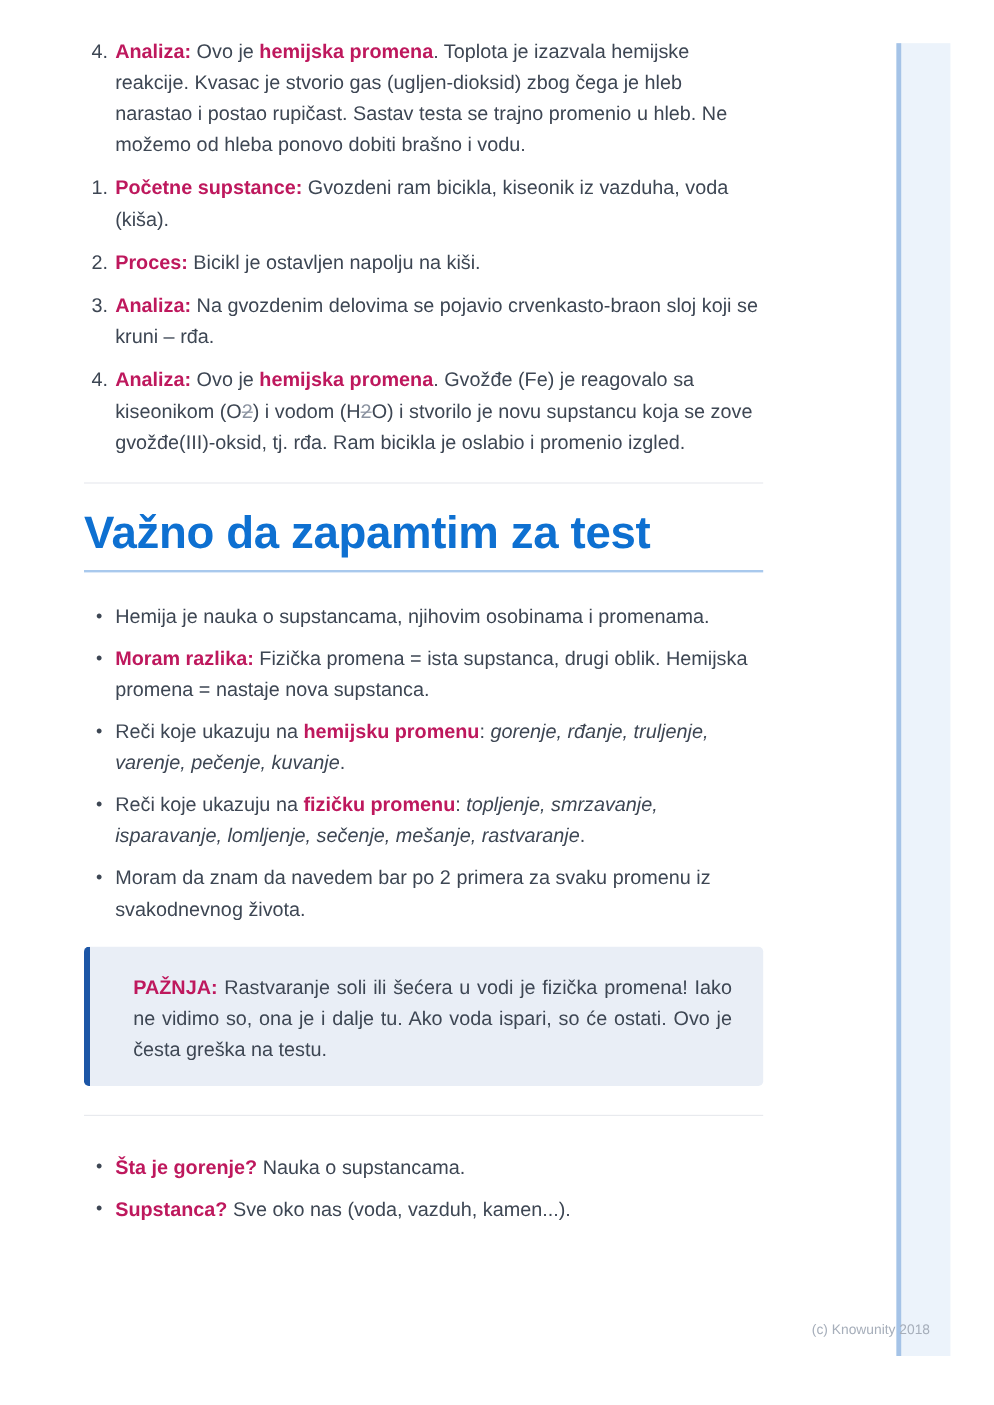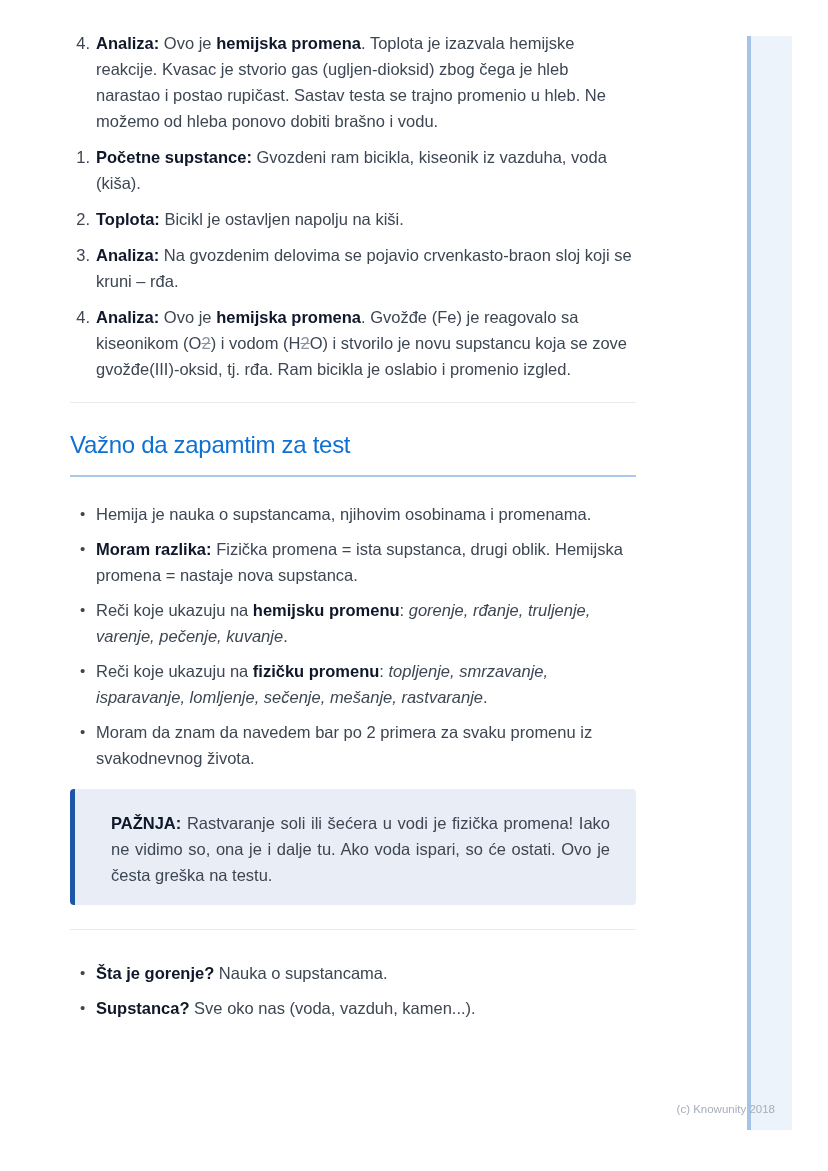--- a/index.html
+++ b/index.html
@@ -11,41 +11,41 @@
     color:#3d4653;
     overflow:hidden;
   }
   .content {
     position:absolute;
     left:70px; top:30px;
     width:566px;
     font-size:16.5px;
     line-height:26px;
   }
-  .b { font-weight:700; color:#0f172a; }
+  .b { font-weight:700; color:#be185d; }
   .i { font-style:italic; }
   .st { text-decoration:line-through; color:#8a92a0; }
 
   .li { display:flex; margin-bottom:10px; }
   .li:last-child { margin-bottom:0; }
   .li .num { flex:none; width:20px; text-align:right; margin-right:6px; }
   .li .marker { flex:none; width:26px; padding-left:10px; font-size:15px; }
   .li .body { flex:1 1 auto; }
 
   .h3 {
     font-size:16.5px; line-height:26px; font-weight:700; color:#262e3a;
     margin:16px 0 20px;
   }
   .divider {
     border:none; border-top:1px solid #e8eaee;
     margin:20px 0 24px;
   }
   .divider.second { margin:24px 0 30px; }
   .h1 {
-    font-size:24px; line-height:36px; font-weight:400;
+    font-size:38px; line-height:36px; font-weight:700;
     color:#0e70d1; letter-spacing:-0.3px;
     padding-bottom:12px;
     border-bottom:2px solid #a9c9ed;
     margin-bottom:24px;
   }
   .bullet-list .li { margin-bottom:9px; }
   .callout {
     margin-top:18px;
     background:#e9eef6;
     border-left:5px solid #1d56a6;
@@ -79,21 +79,21 @@
   </div>
 
 
   <div>
     <div class="li">
       <span class="num">1.</span>
       <span class="body"><span class="b">Početne supstance:</span><span> Gvozdeni ram bicikla, kiseonik iz vazduha, voda (kiša).</span></span>
     </div>
     <div class="li">
       <span class="num">2.</span>
-      <span class="body"><span class="b">Toplota:</span><span> Bicikl je ostavljen napolju na kiši.</span></span>
+      <span class="body"><span class="b">Proces:</span><span> Bicikl je ostavljen napolju na kiši.</span></span>
     </div>
     <div class="li">
       <span class="num">3.</span>
       <span class="body"><span class="b">Analiza:</span><span> Na gvozdenim delovima se pojavio crvenkasto-braon sloj koji se kruni – rđa.</span></span>
     </div>
     <div class="li">
       <span class="num">4.</span>
       <span class="body"><span class="b">Analiza:</span><span> Ovo je </span><span class="b">hemijska promena</span><span>. Gvožđe (Fe) je reagovalo sa kiseonikom (O</span><span class="st">2</span><span>) i vodom (H</span><span class="st">2</span><span>O) i stvorilo je novu supstancu koja se zove gvožđe(III)-oksid, tj. rđa. Ram bicikla je oslabio i promenio izgled.</span></span>
     </div>
   </div>

